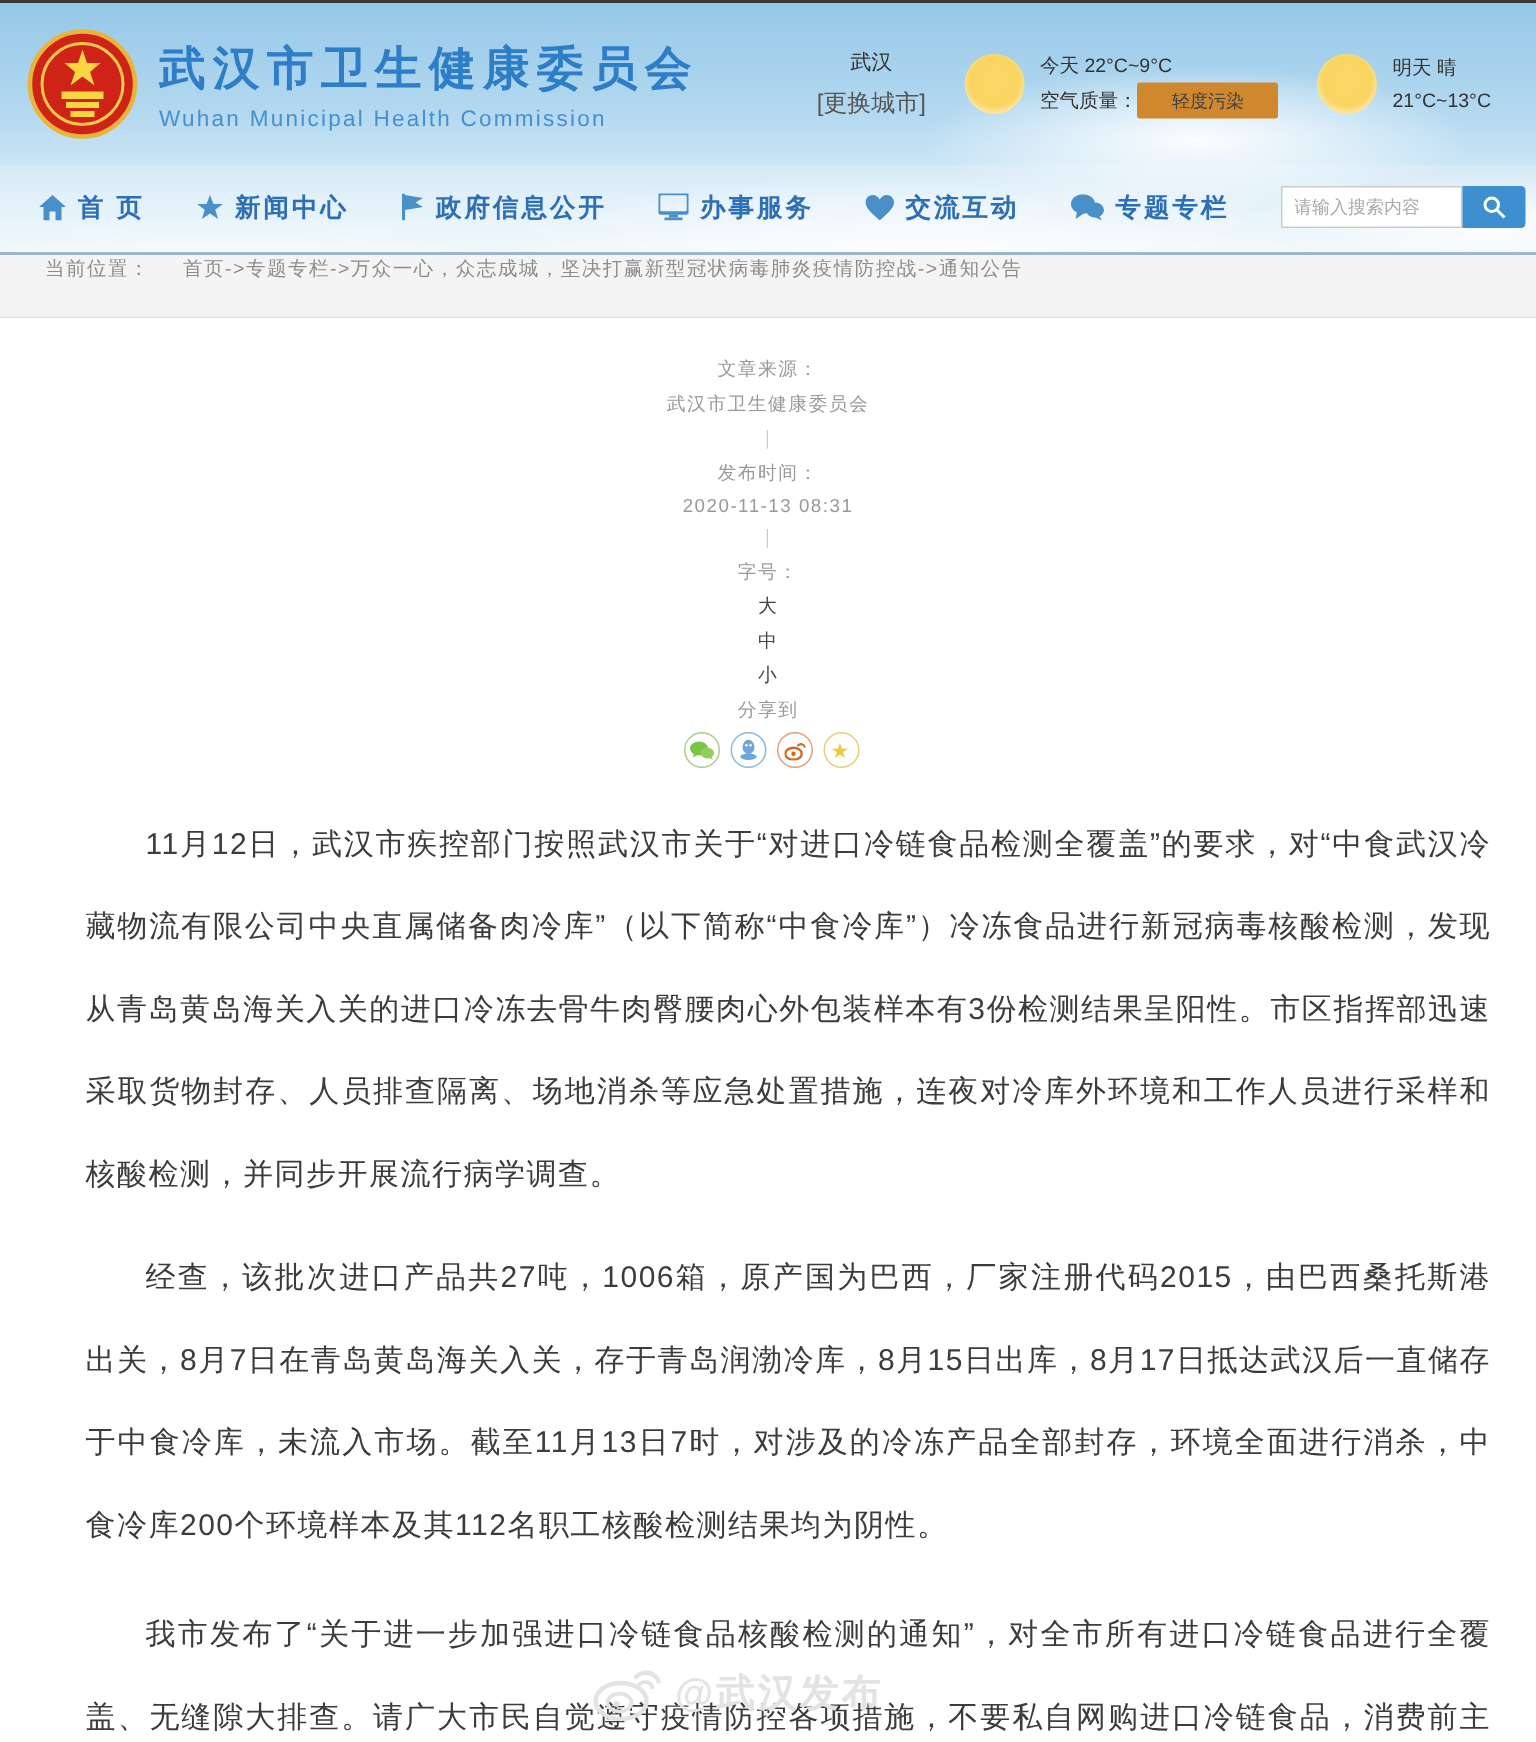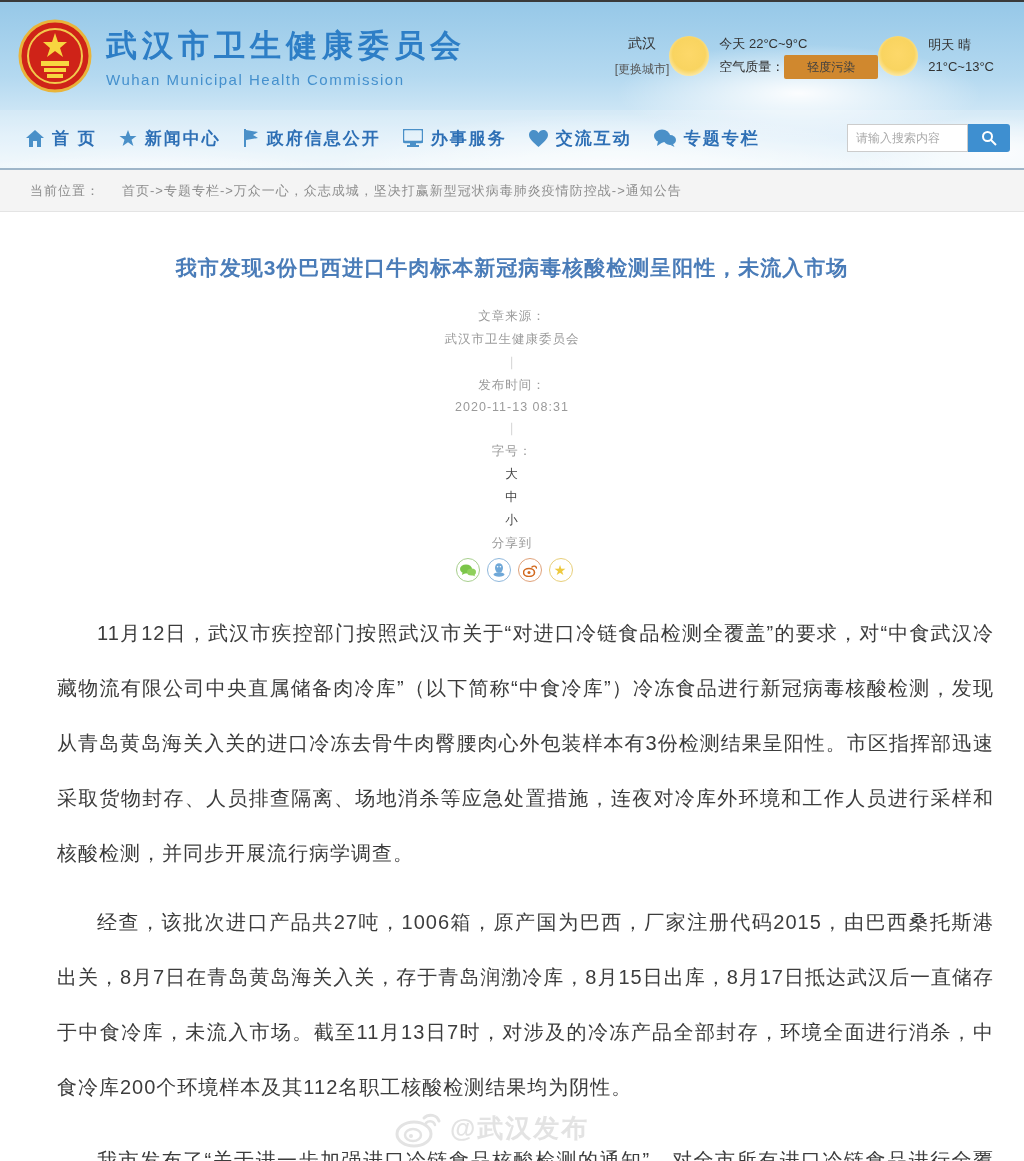--- a/index.html
+++ b/index.html
@@ -34,38 +34,38 @@
   .brand { display: flex; align-items: center; gap: 14px; cursor: pointer; }
   .emblem { width: 74px; height: 74px; }
   .brand-text .cn {
     font-size: 31px; font-weight: bold; color: #2d7ec6; letter-spacing: 5px;
   }
   .brand-text .en {
     font-size: 15px; color: #4590cd; letter-spacing: 1.5px; margin-top: 4px;
   }
 
   
-  .weather { margin-left: auto; display: flex; align-items: center; padding-right: 12px; }
+  .weather { margin-left: auto; display: flex; align-items: center; gap: 26px; padding-right: 12px; }
   .w-city { text-align: center; font-size: 14px; color: #333; }
-  .w-city .change { font-size: 12px; color: #555; margin-top: 8px; cursor: pointer; }
+  .w-city .change { font-size: 16px; color: #555; margin-top: 8px; cursor: pointer; }
   .w-block { display: flex; align-items: center; gap: 10px; }
   .sun {
     width: 40px; height: 40px; border-radius: 50%;
     background: radial-gradient(circle at 50% 45%, #fdd869 0%, #f9d460 55%, #fbe9a8 75%, rgba(251,233,168,0) 100%);
   }
   .w-lines { font-size: 13px; color: #333; line-height: 22px; white-space: nowrap; }
   .aq-badge {
     display: inline-block; background: #d0882e; color: #404040;
     font-size: 12px; padding: 1px 23px; border-radius: 2px;
   }
 
   
   .nav {
     height: 56px; display: flex; align-items: center;
-    padding: 0 14px 0 26px; gap: 22px;
+    padding: 0 14px 0 26px; gap: 34px;
     background: rgba(255,255,255,0.18);
   }
   .nav-item {
     display: flex; align-items: center; gap: 8px;
     color: #2d6fb5; font-size: 17px; font-weight: bold;
     letter-spacing: 2px; cursor: pointer; white-space: nowrap;
   }
   .nav-item svg { display: block; }
   .search {
     margin-left: auto; display: flex; align-items: center;
@@ -77,21 +77,21 @@
   .search input::placeholder { color: #aaa; }
   .search-btn {
     width: 42px; height: 28px; border: none; background: #3e8fd0;
     border-radius: 0 3px 3px 0; cursor: pointer;
     display: flex; align-items: center; justify-content: center;
   }
 
   
   .breadcrumb {
     height: 42px; background: #f4f4f4; border-bottom: 1px solid #e4e4e4;
-    display: flex; align-items: center; padding: 0 30px;
+    display: flex; padding: 0 30px;
     font-size: 13px; color: #8d8d8d; letter-spacing: 1px;
   }
   .breadcrumb .path { margin-left: 22px; cursor: pointer; }
 
   
   .article { padding: 0 30px; }
   .article-title {
     margin-top: 42px; text-align: center;
     font-size: 21px; font-weight: bold; color: #4a7cb8; letter-spacing: 1px;
   }
@@ -232,21 +232,20 @@
     </div>
   </div>
 </div>
 
 <div class="breadcrumb">
   <span>当前位置：</span>
   <span class="path">首页-&gt;专题专栏-&gt;万众一心，众志成城，坚决打赢新型冠状病毒肺炎疫情防控战-&gt;通知公告</span>
 </div>
 
 <div class="article">
-  <h1 class="article-title">我市发现3份巴西进口牛肉标本新冠病毒核酸检测呈阳性，未流入市场</h1>
 
   <div class="article-meta">
     <span>文章来源：</span>
     <span>武汉市卫生健康委员会</span>
     <span class="divider">｜</span>
     <span>发布时间：</span>
     <span>2020-11-13 08:31</span>
     <span class="divider">｜</span>
     <span>字号：</span>
     <span class="font-size-opt">大</span>

